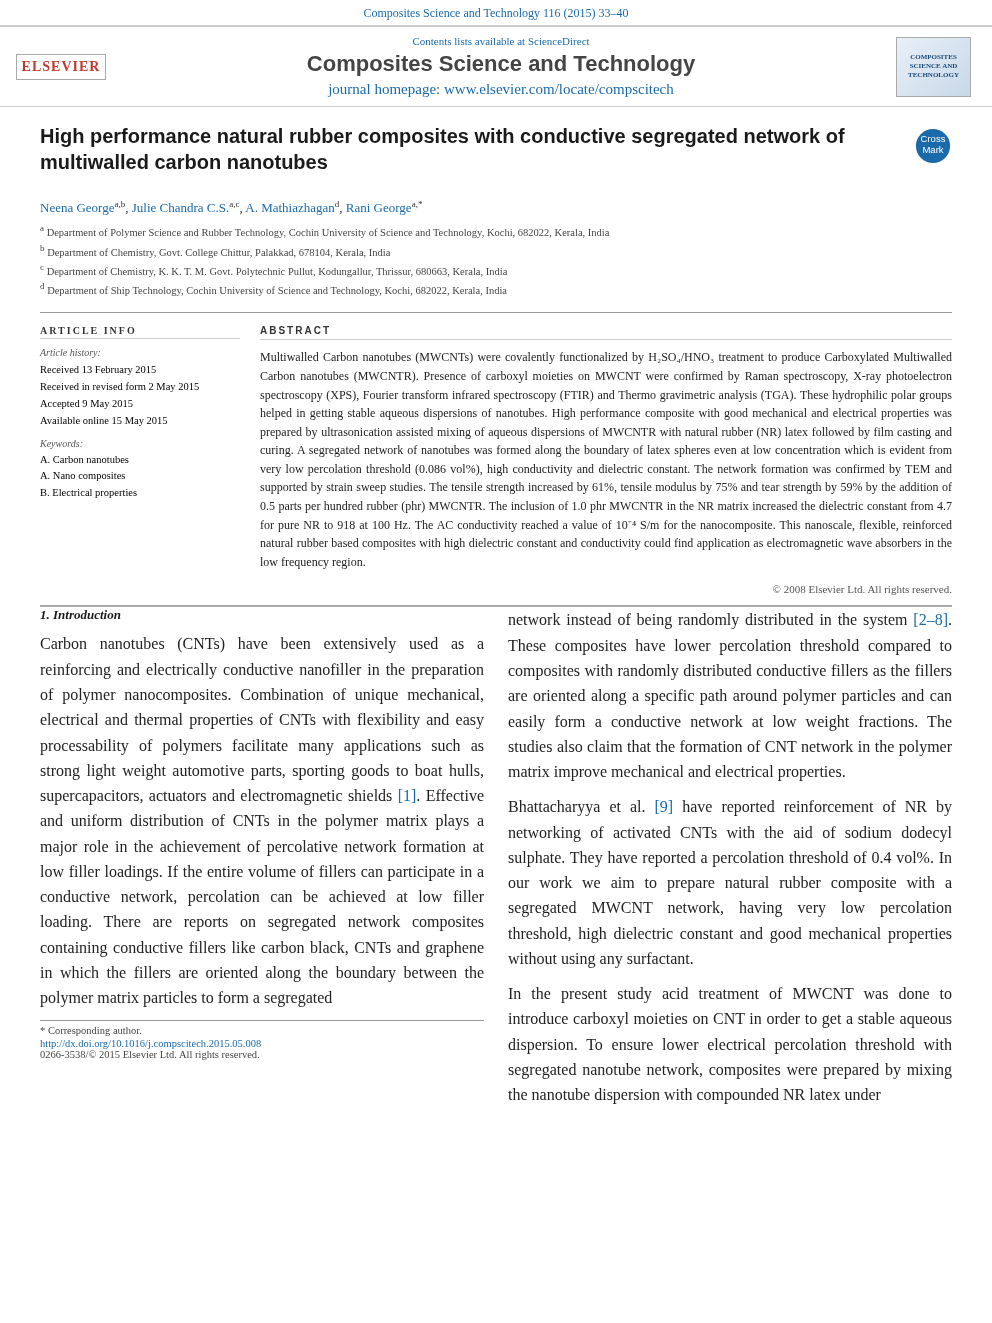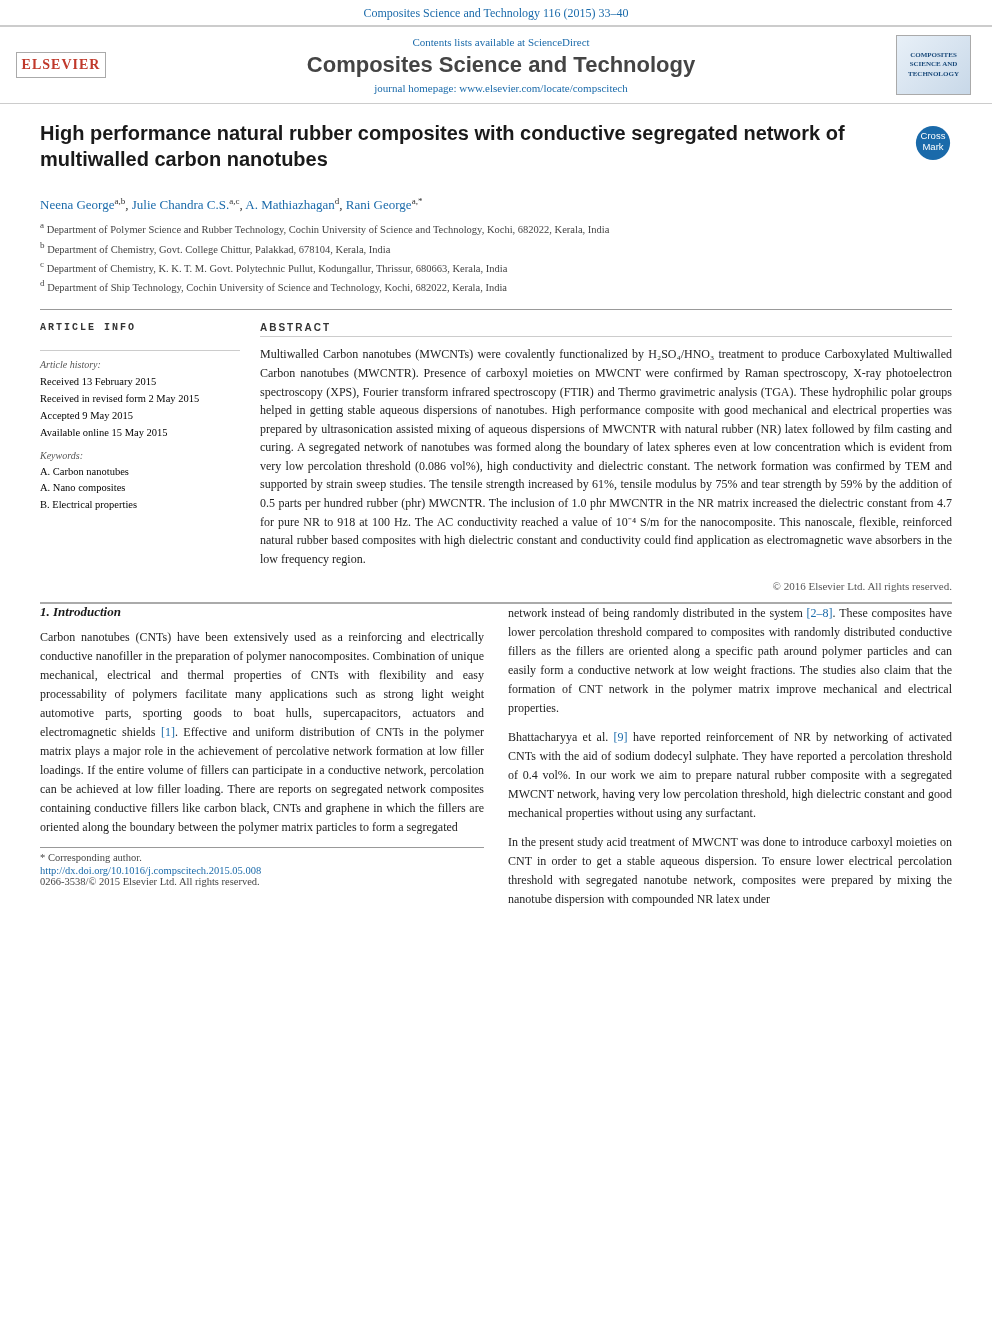--- a/index.html
+++ b/index.html
@@ -58,21 +58,21 @@
       margin-top: 32px;
     }
     .journal-main-title {
       font-size: 22px;
       font-weight: bold;
       color: #444;
       margin: 4px 0;
       font-family: Arial, sans-serif;
     }
     .journal-homepage {
-      font-size: 11px;
+      font-size: 15px;
       color: #555;
     }
     .journal-homepage span {
       color: #1a6aaa;
     }
     .journal-logo-right {
       width: 80px;
       flex-shrink: 0;
     }
     .journal-logo-right .logo-img {
@@ -139,25 +139,25 @@
       padding-top: 12px;
       margin-bottom: 10px;
     }
     .article-info {
       width: 200px;
       flex-shrink: 0;
     }
     .article-info h3 {
       font-size: 10px;
       letter-spacing: 2px;
-      font-family: Liberation Mono, monospace;
+      font-family: Liberation Serif, serif;
       font-weight: bold;
       color: #333;
       border-bottom: 1px solid #ccc;
-      padding-bottom: 17px;
+      padding-bottom: 2px;
       margin-bottom: 8px;
     }
     .article-info .section-label {
       font-size: 10px;
       font-style: italic;
       color: #555;
       margin-bottom: 4px;
     }
     .article-info .dates {
       font-size: 10.5px;
@@ -216,21 +216,21 @@
       flex: 1;
     }
     .section-title {
       font-size: 13px;
       font-weight: bold;
       font-style: italic;
       color: #1a1a1a;
       margin-bottom: 8px;
     }
     .body-text {
-      font-size: 12px;
+      font-size: 16px;
       line-height: 1.58;
       color: #222;
       text-align: justify;
       margin-bottom: 10px;
     }
     .body-text .ref {
       color: #1a6aaa;
     }
 
     
@@ -325,21 +325,21 @@
         <div>A. Carbon nanotubes</div>
         <div>A. Nano composites</div>
         <div>B. Electrical properties</div>
       </div>
     </div>
     <div class="abstract-col">
       <h3>ABSTRACT</h3>
       <div class="abstract-text">
         Multiwalled Carbon nanotubes (MWCNTs) were covalently functionalized by H₂SO₄/HNO₃ treatment to produce Carboxylated Multiwalled Carbon nanotubes (MWCNTR). Presence of carboxyl moieties on MWCNT were confirmed by Raman spectroscopy, X-ray photoelectron spectroscopy (XPS), Fourier transform infrared spectroscopy (FTIR) and Thermo gravimetric analysis (TGA). These hydrophilic polar groups helped in getting stable aqueous dispersions of nanotubes. High performance composite with good mechanical and electrical properties was prepared by ultrasonication assisted mixing of aqueous dispersions of MWCNTR with natural rubber (NR) latex followed by film casting and curing. A segregated network of nanotubes was formed along the boundary of latex spheres even at low concentration which is evident from very low percolation threshold (0.086 vol%), high conductivity and dielectric constant. The network formation was confirmed by TEM and supported by strain sweep studies. The tensile strength increased by 61%, tensile modulus by 75% and tear strength by 59% by the addition of 0.5 parts per hundred rubber (phr) MWCNTR. The inclusion of 1.0 phr MWCNTR in the NR matrix increased the dielectric constant from 4.7 for pure NR to 918 at 100 Hz. The AC conductivity reached a value of 10⁻⁴ S/m for the nanocomposite. This nanoscale, flexible, reinforced natural rubber based composites with high dielectric constant and conductivity could find application as electromagnetic wave absorbers in the low frequency region.
       </div>
-      <div class="copyright-line">© 2016 Elsevier Ltd. All rights reserved.</div>
+      <div class="copyright-line">© 2008 Elsevier Ltd. All rights reserved.</div>
     </div>
   </div>
 
   <div class="body-content">
     <div class="body-two-col">
 
       <div class="body-left">
         <div class="section-title">
           <span>1.</span>
           <span>Introduction</span>

